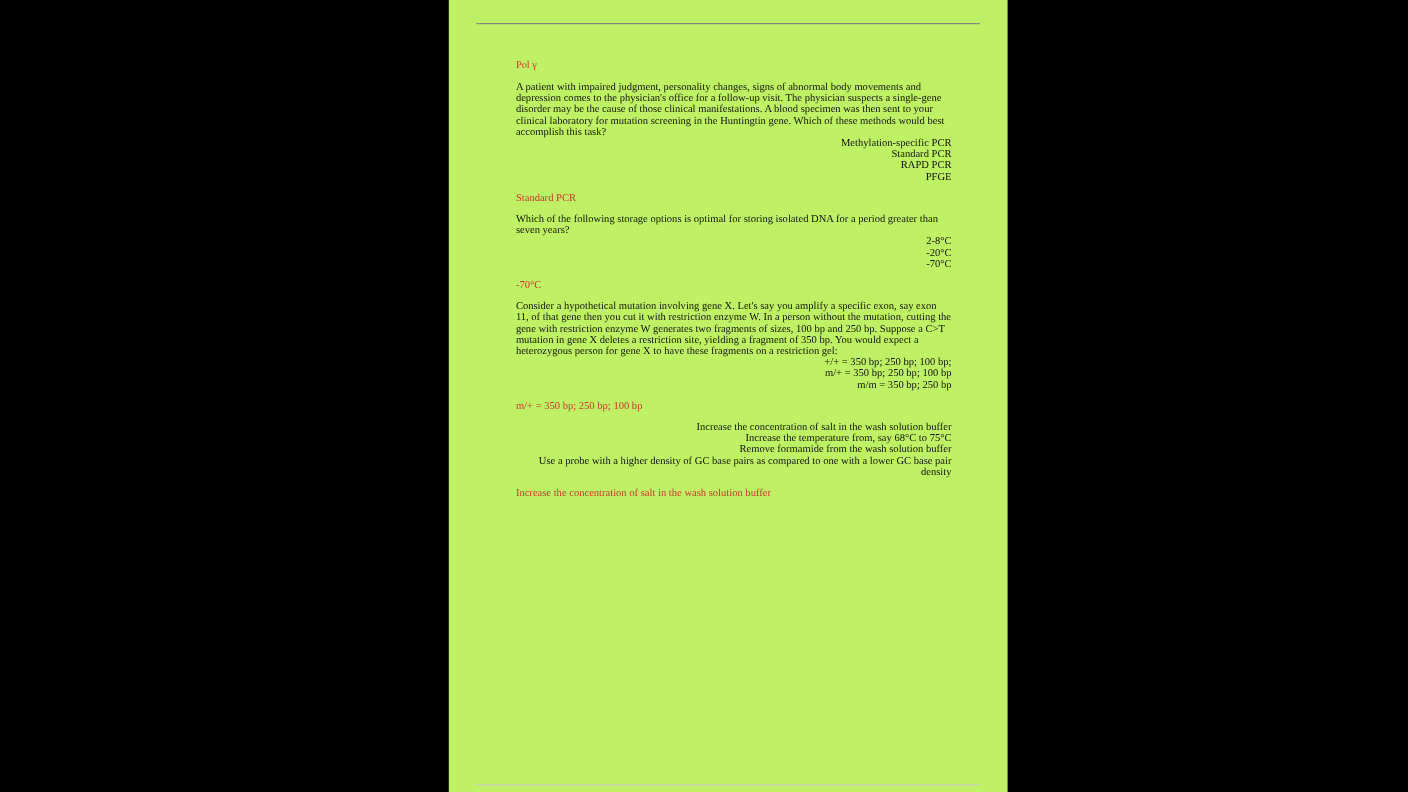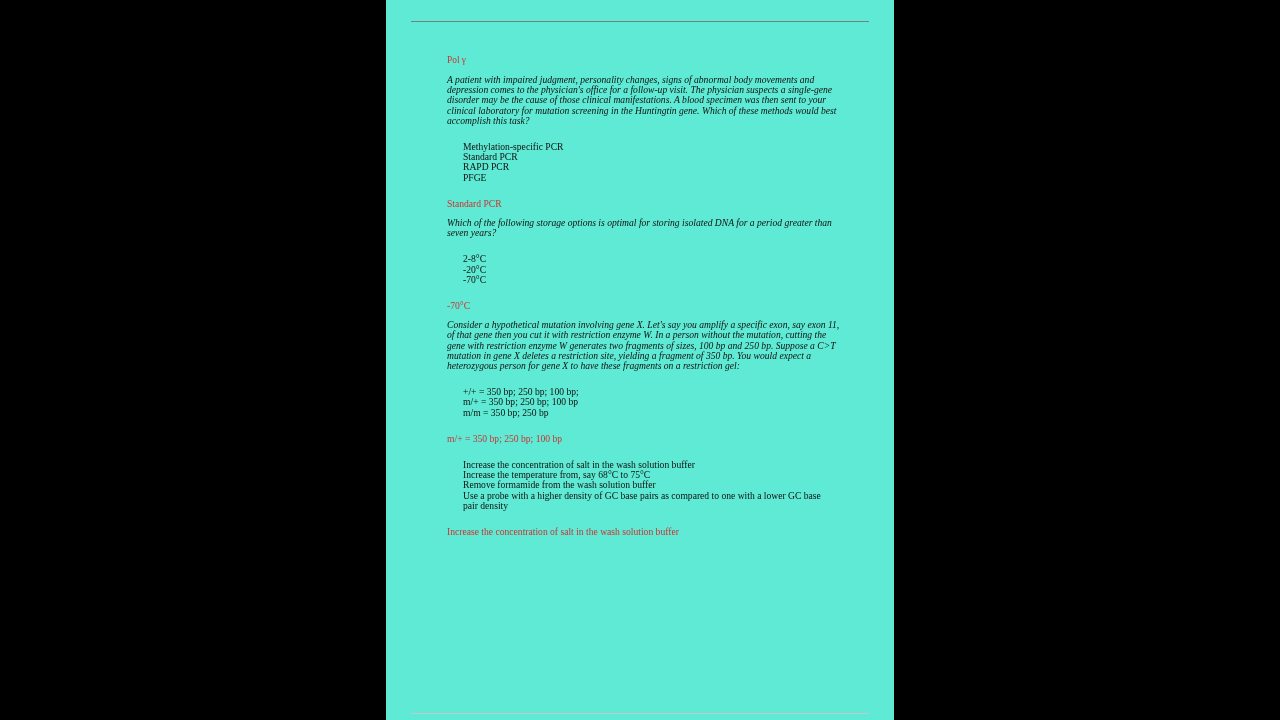--- a/index.html
+++ b/index.html
@@ -14,25 +14,25 @@
     font-family: "Liberation Serif", serif;
   }
   .viewer {
     position: relative;
     width: 1280px;
     height: 720px;
     background: #000000;
   }
   .page {
     position: absolute;
-    left: 386px;
+    left: 408px;
     top: 0px;
     width: 508px;
     height: 720px;
-    background: #5eead4;
+    background: #bef264;
   }
   .header-rule {
     position: absolute;
     left: 25px;
     top: 21px;
     width: 458px;
     height: 0;
     border-top: 1.4px solid #7d7d7d;
   }
   .footer-rule {
@@ -59,40 +59,40 @@
     margin: 0 0 9px 0;
     font-family: "Liberation Serif", serif;
   }
   .stem {
     color: #111111;
     font-size: 9.6px;
     line-height: 10.2px;
     margin: 0;
     text-align: left;
     font-family: "Liberation Serif", serif;
-    font-style: italic;
   }
   .option {
     color: #111111;
     font-size: 9.6px;
     line-height: 10.2px;
     margin: 0;
     font-family: "Liberation Serif", serif;
   }
   .answer {
     color: #cc3333;
     font-size: 9.6px;
     line-height: 10.2px;
     margin: 9px 0 9px 0;
     font-family: "Liberation Serif", serif;
   }
   .optlist {
-    margin: 16px;
+    margin: 0;
     padding: 0;
     list-style: none;
+    text-align: right;
   }
 </style>
 </head>
 <body>
 
 <div class="viewer">
   <div class="page">
 
     <div class="header-rule"></div>
 

